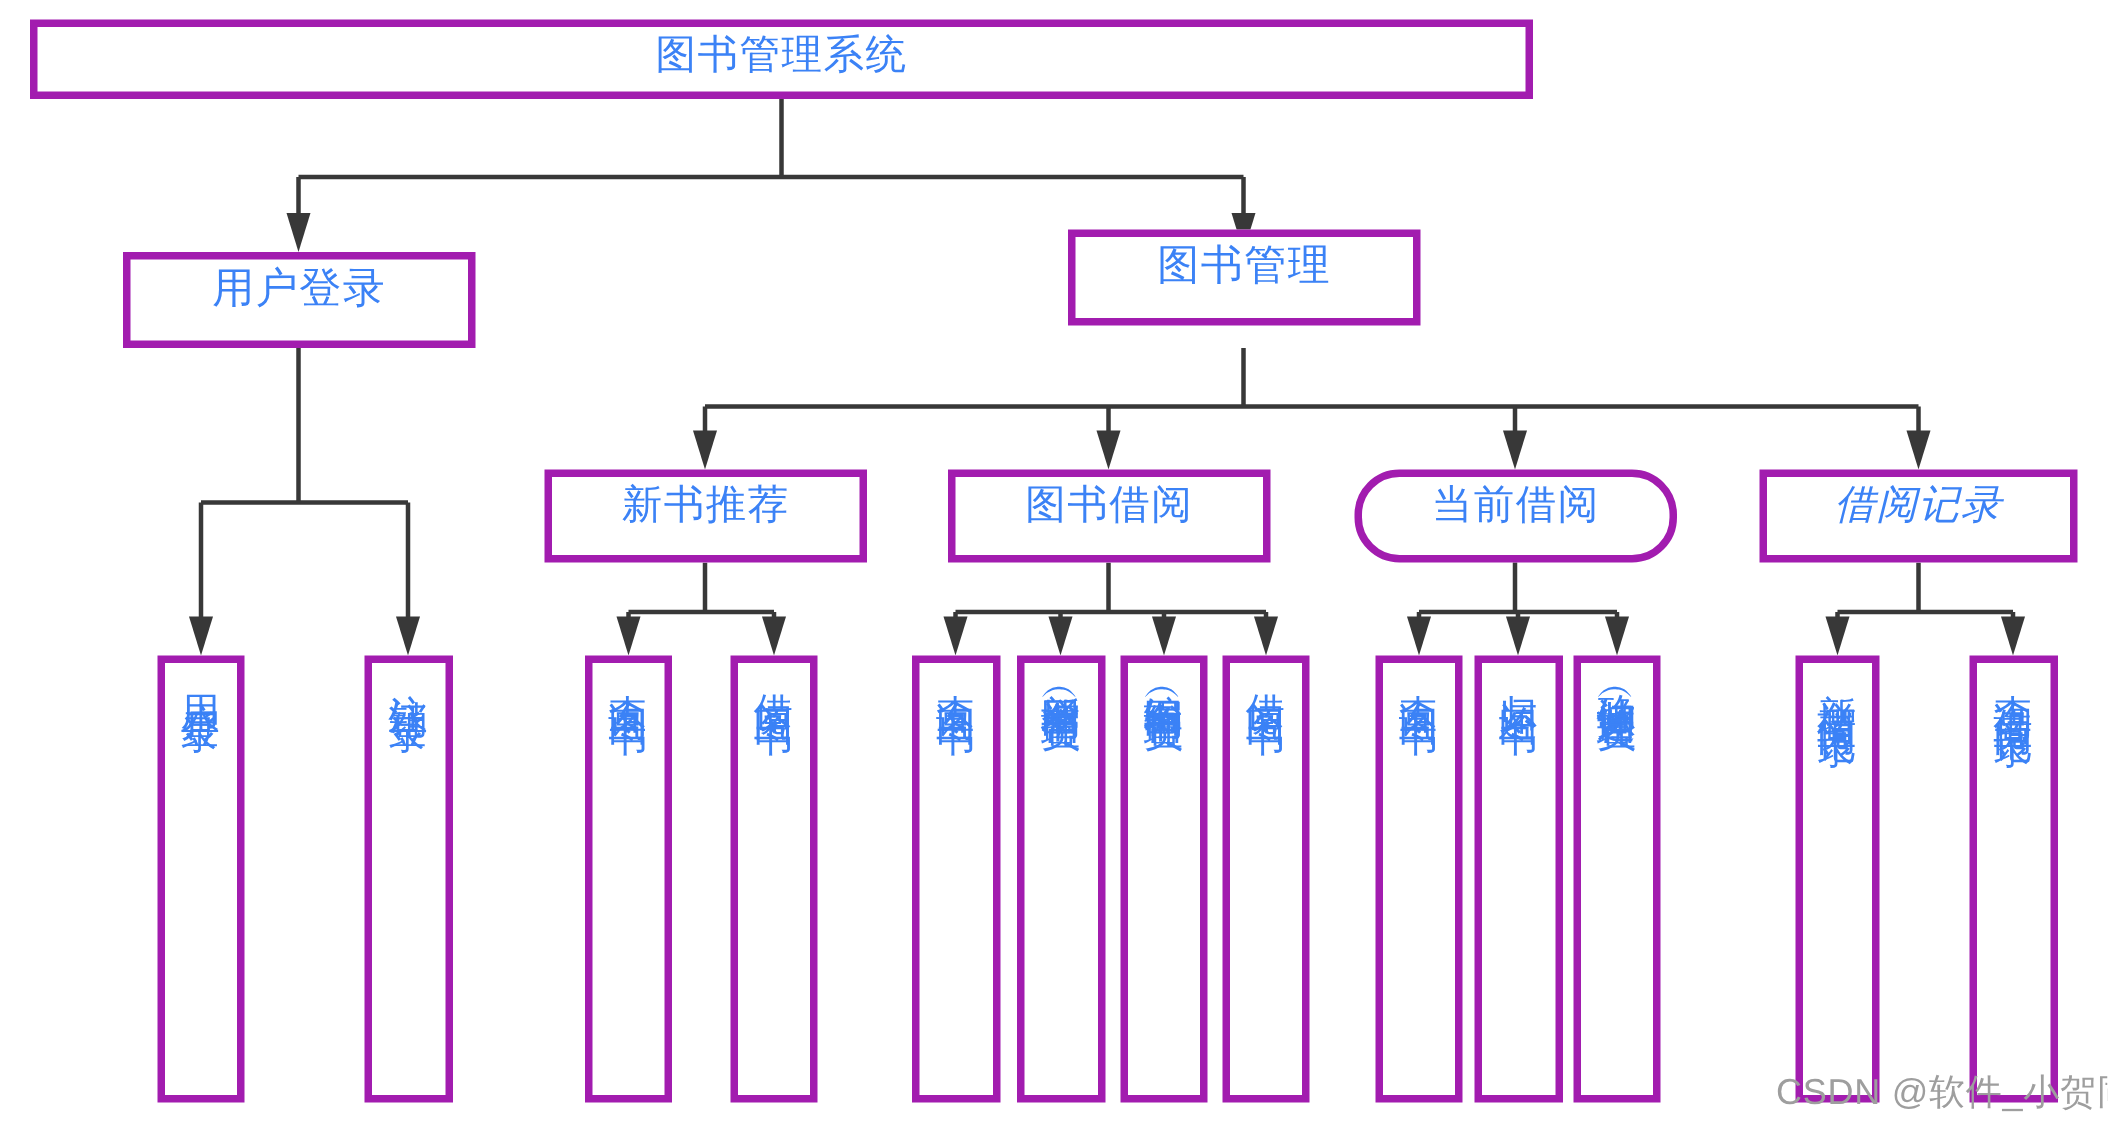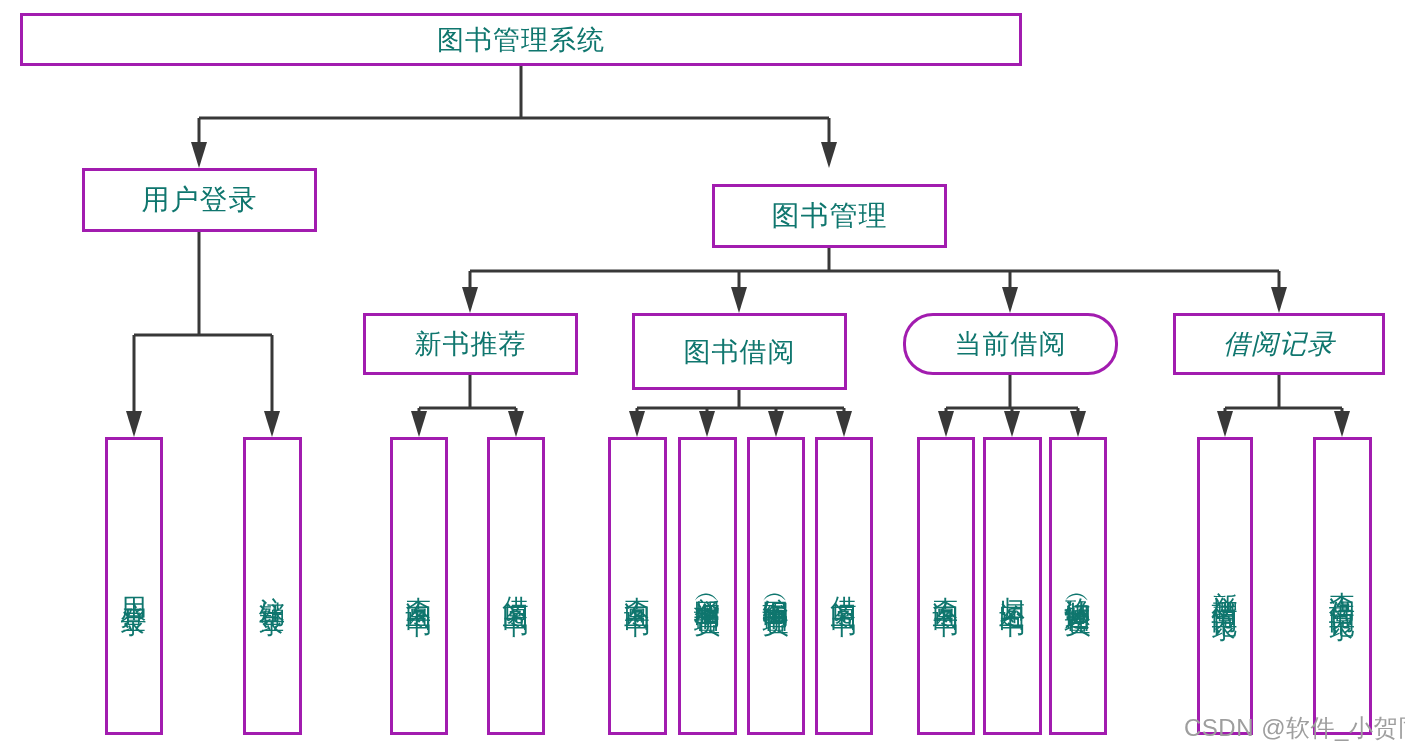--- a/index.html
+++ b/index.html
@@ -9,26 +9,26 @@
     height: 747px;
     background: #ffffff;
     font-family: "Liberation Sans", "DejaVu Sans", sans-serif;
     overflow: hidden;
   }
   .wires { position: absolute; left: 0; top: 0; z-index: 1; }
   .box {
     position: absolute;
     box-sizing: border-box;
     background: #ffffff;
-    border: 3px solid #a21caf;
+    border: 5px solid #a21caf;
     display: flex;
-    align-items: center;
+    align-items: flex-start;
     justify-content: center;
     z-index: 2;
-    color: #0f766e;
+    color: #3b82f6;
   }
   .hlabel { font-size: 28px; letter-spacing: 1px; white-space: nowrap; }
   .root .hlabel { font-size: 27px; }
   .lvl3 .hlabel { font-size: 27px; }
   .vtext {
     writing-mode: vertical-lr;
     text-orientation: mixed;
     font-size: 26px;
     line-height: 1;
     letter-spacing: 5px;
@@ -83,28 +83,28 @@
     </g>
   </svg>
 
   <div class="box root" style="left:20px; top:13px; width:1002px; height:53px;">
     <span class="hlabel">图书管理系统</span>
   </div>
 
   <div class="box" style="left:82px; top:168px; width:235px; height:64px;">
     <span class="hlabel">用户登录</span>
   </div>
-  <div class="box" style="left:712px; top:184px; width:235px; height:64px;">
+  <div class="box" style="left:712px; top:153px; width:235px; height:64px;">
     <span class="hlabel">图书管理</span>
   </div>
 
   <div class="box lvl3" style="left:363px; top:313px; width:215px; height:62px;font-family:Liberation Serif, serif;">
     <span class="hlabel">新书推荐</span>
   </div>
-  <div class="box lvl3" style="left:632px; top:313px; width:215px; height:77px;">
+  <div class="box lvl3" style="left:632px; top:313px; width:215px; height:62px;">
     <span class="hlabel">图书借阅</span>
   </div>
   <div class="box lvl3" style="left:903px; top:313px; width:215px; height:62px;border-radius:30px;">
     <span class="hlabel">当前借阅</span>
   </div>
   <div class="box lvl3" style="left:1173px; top:313px; width:212px; height:62px;font-style:italic;">
     <span class="hlabel">借阅记录</span>
   </div>
 
   <div class="box" style="left:105px; top:437px; width:58px; height:298px;">

